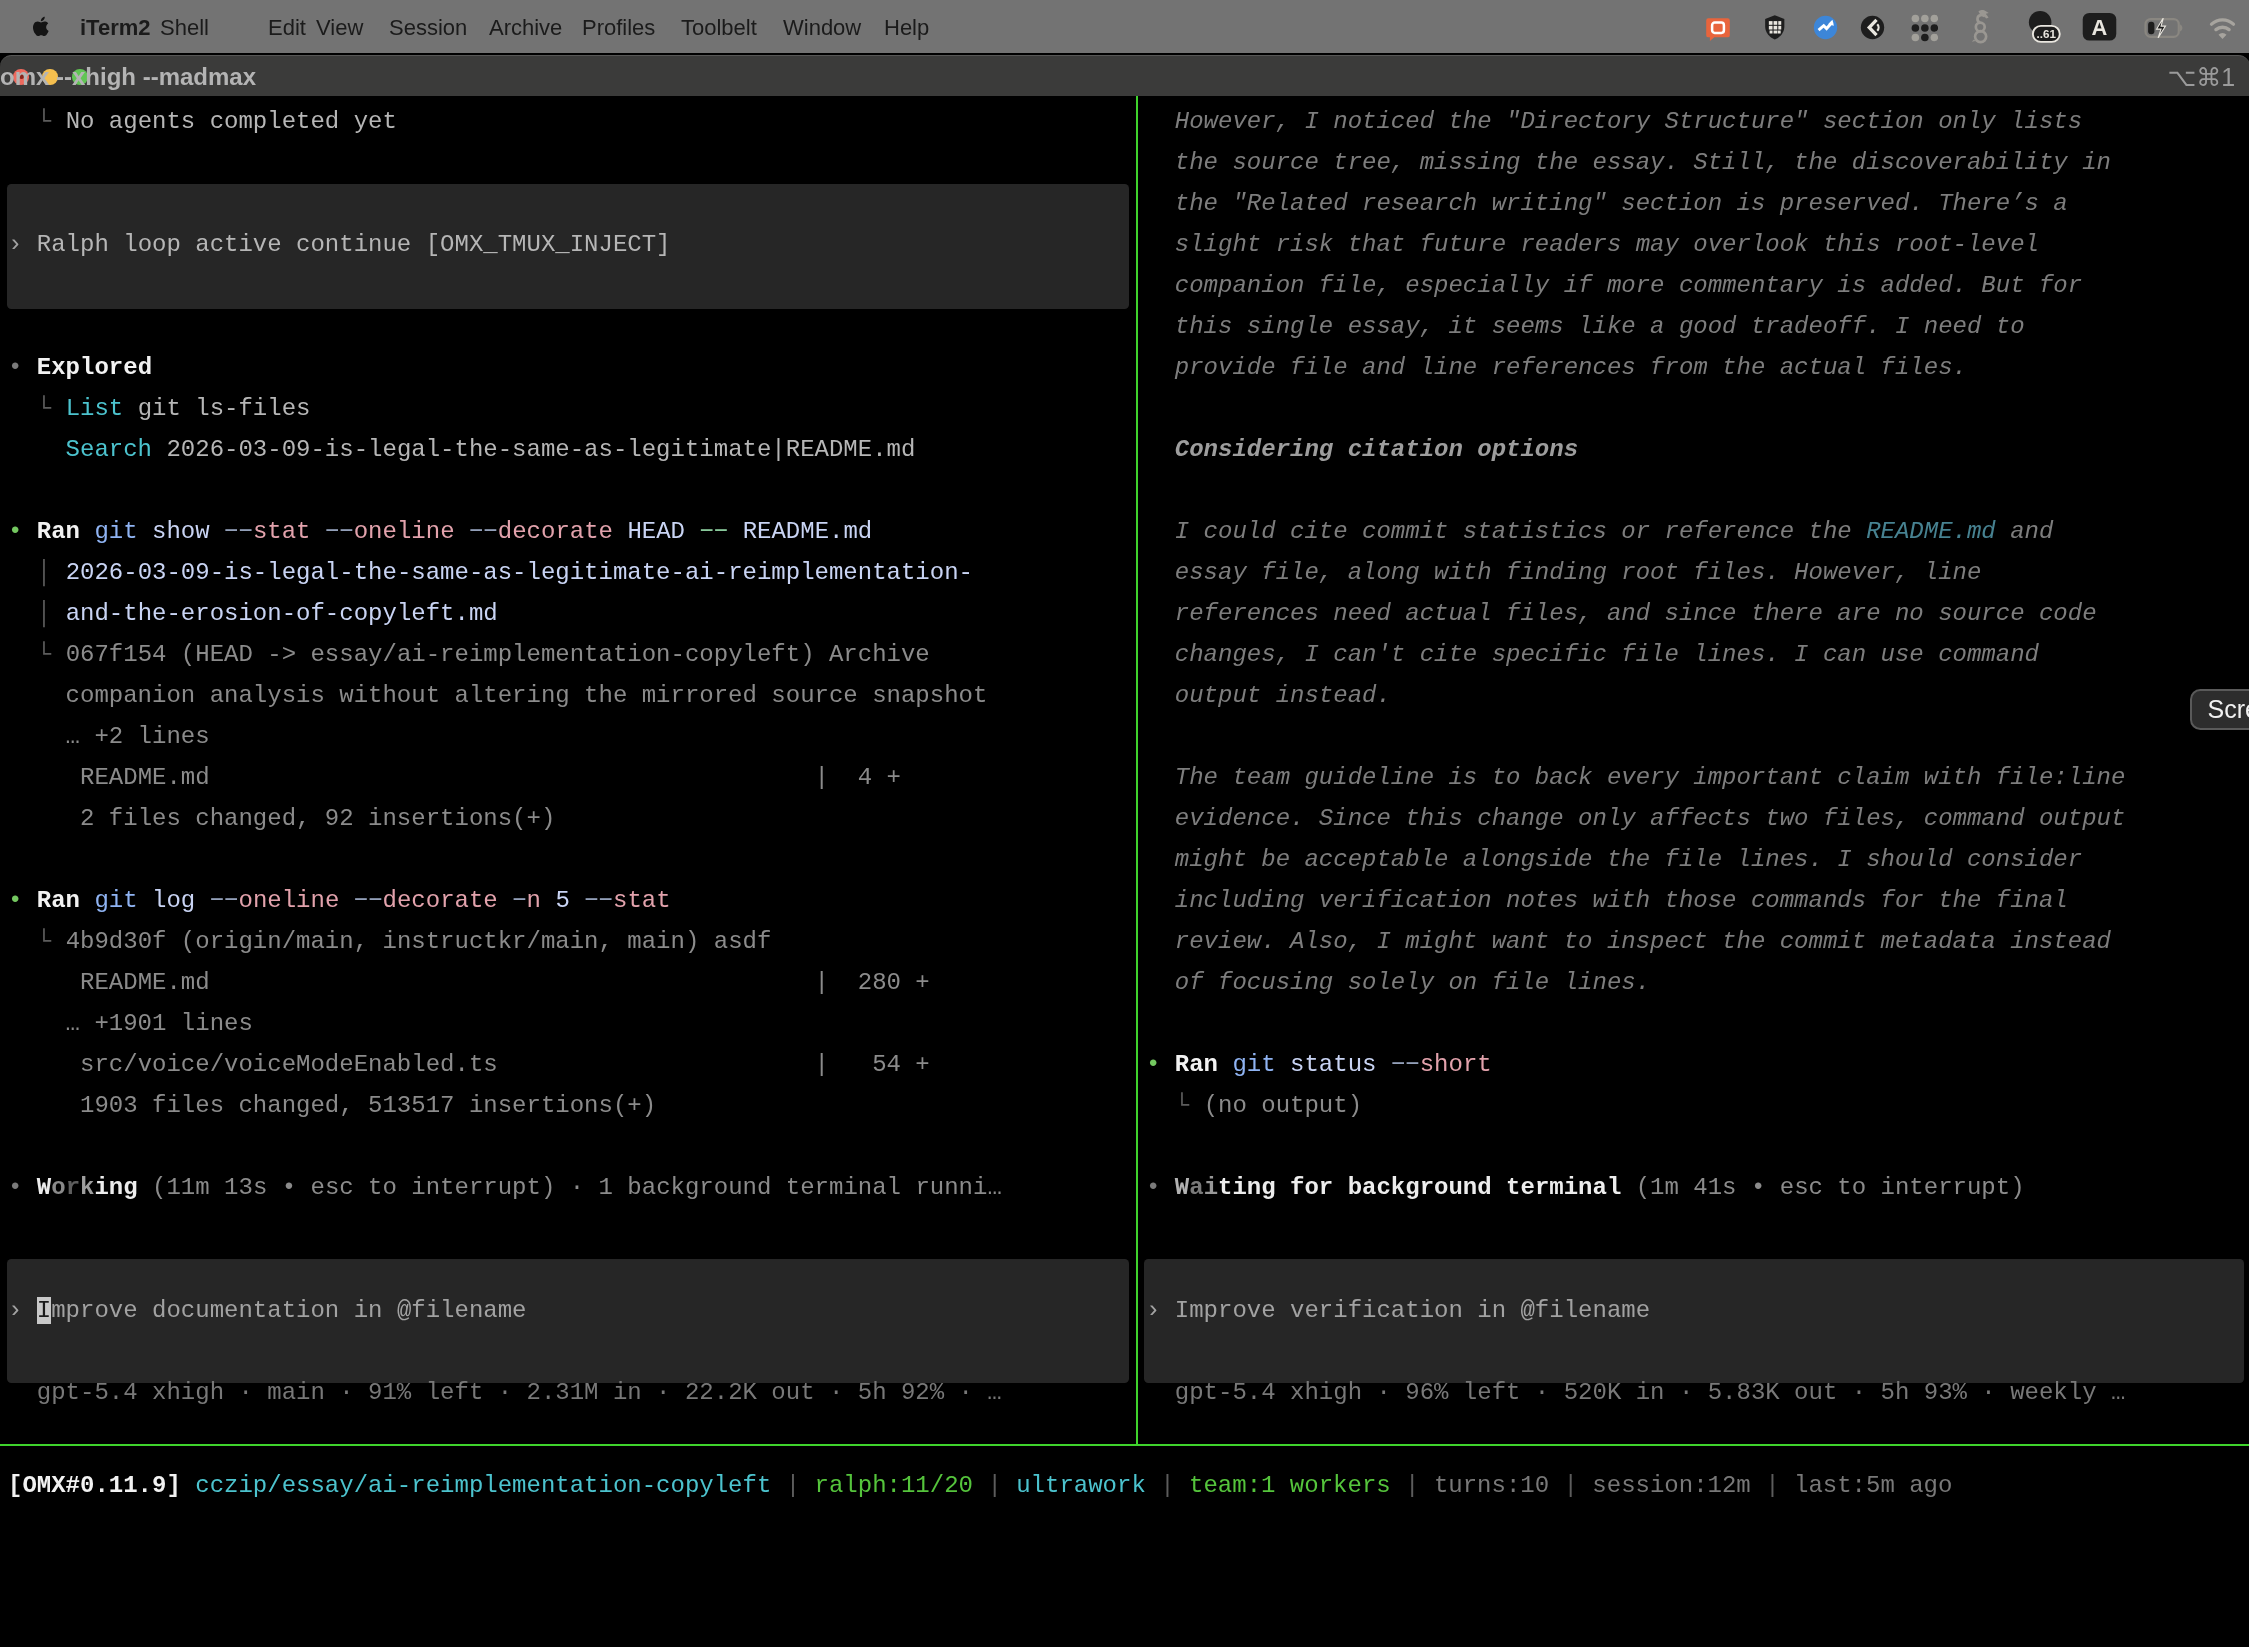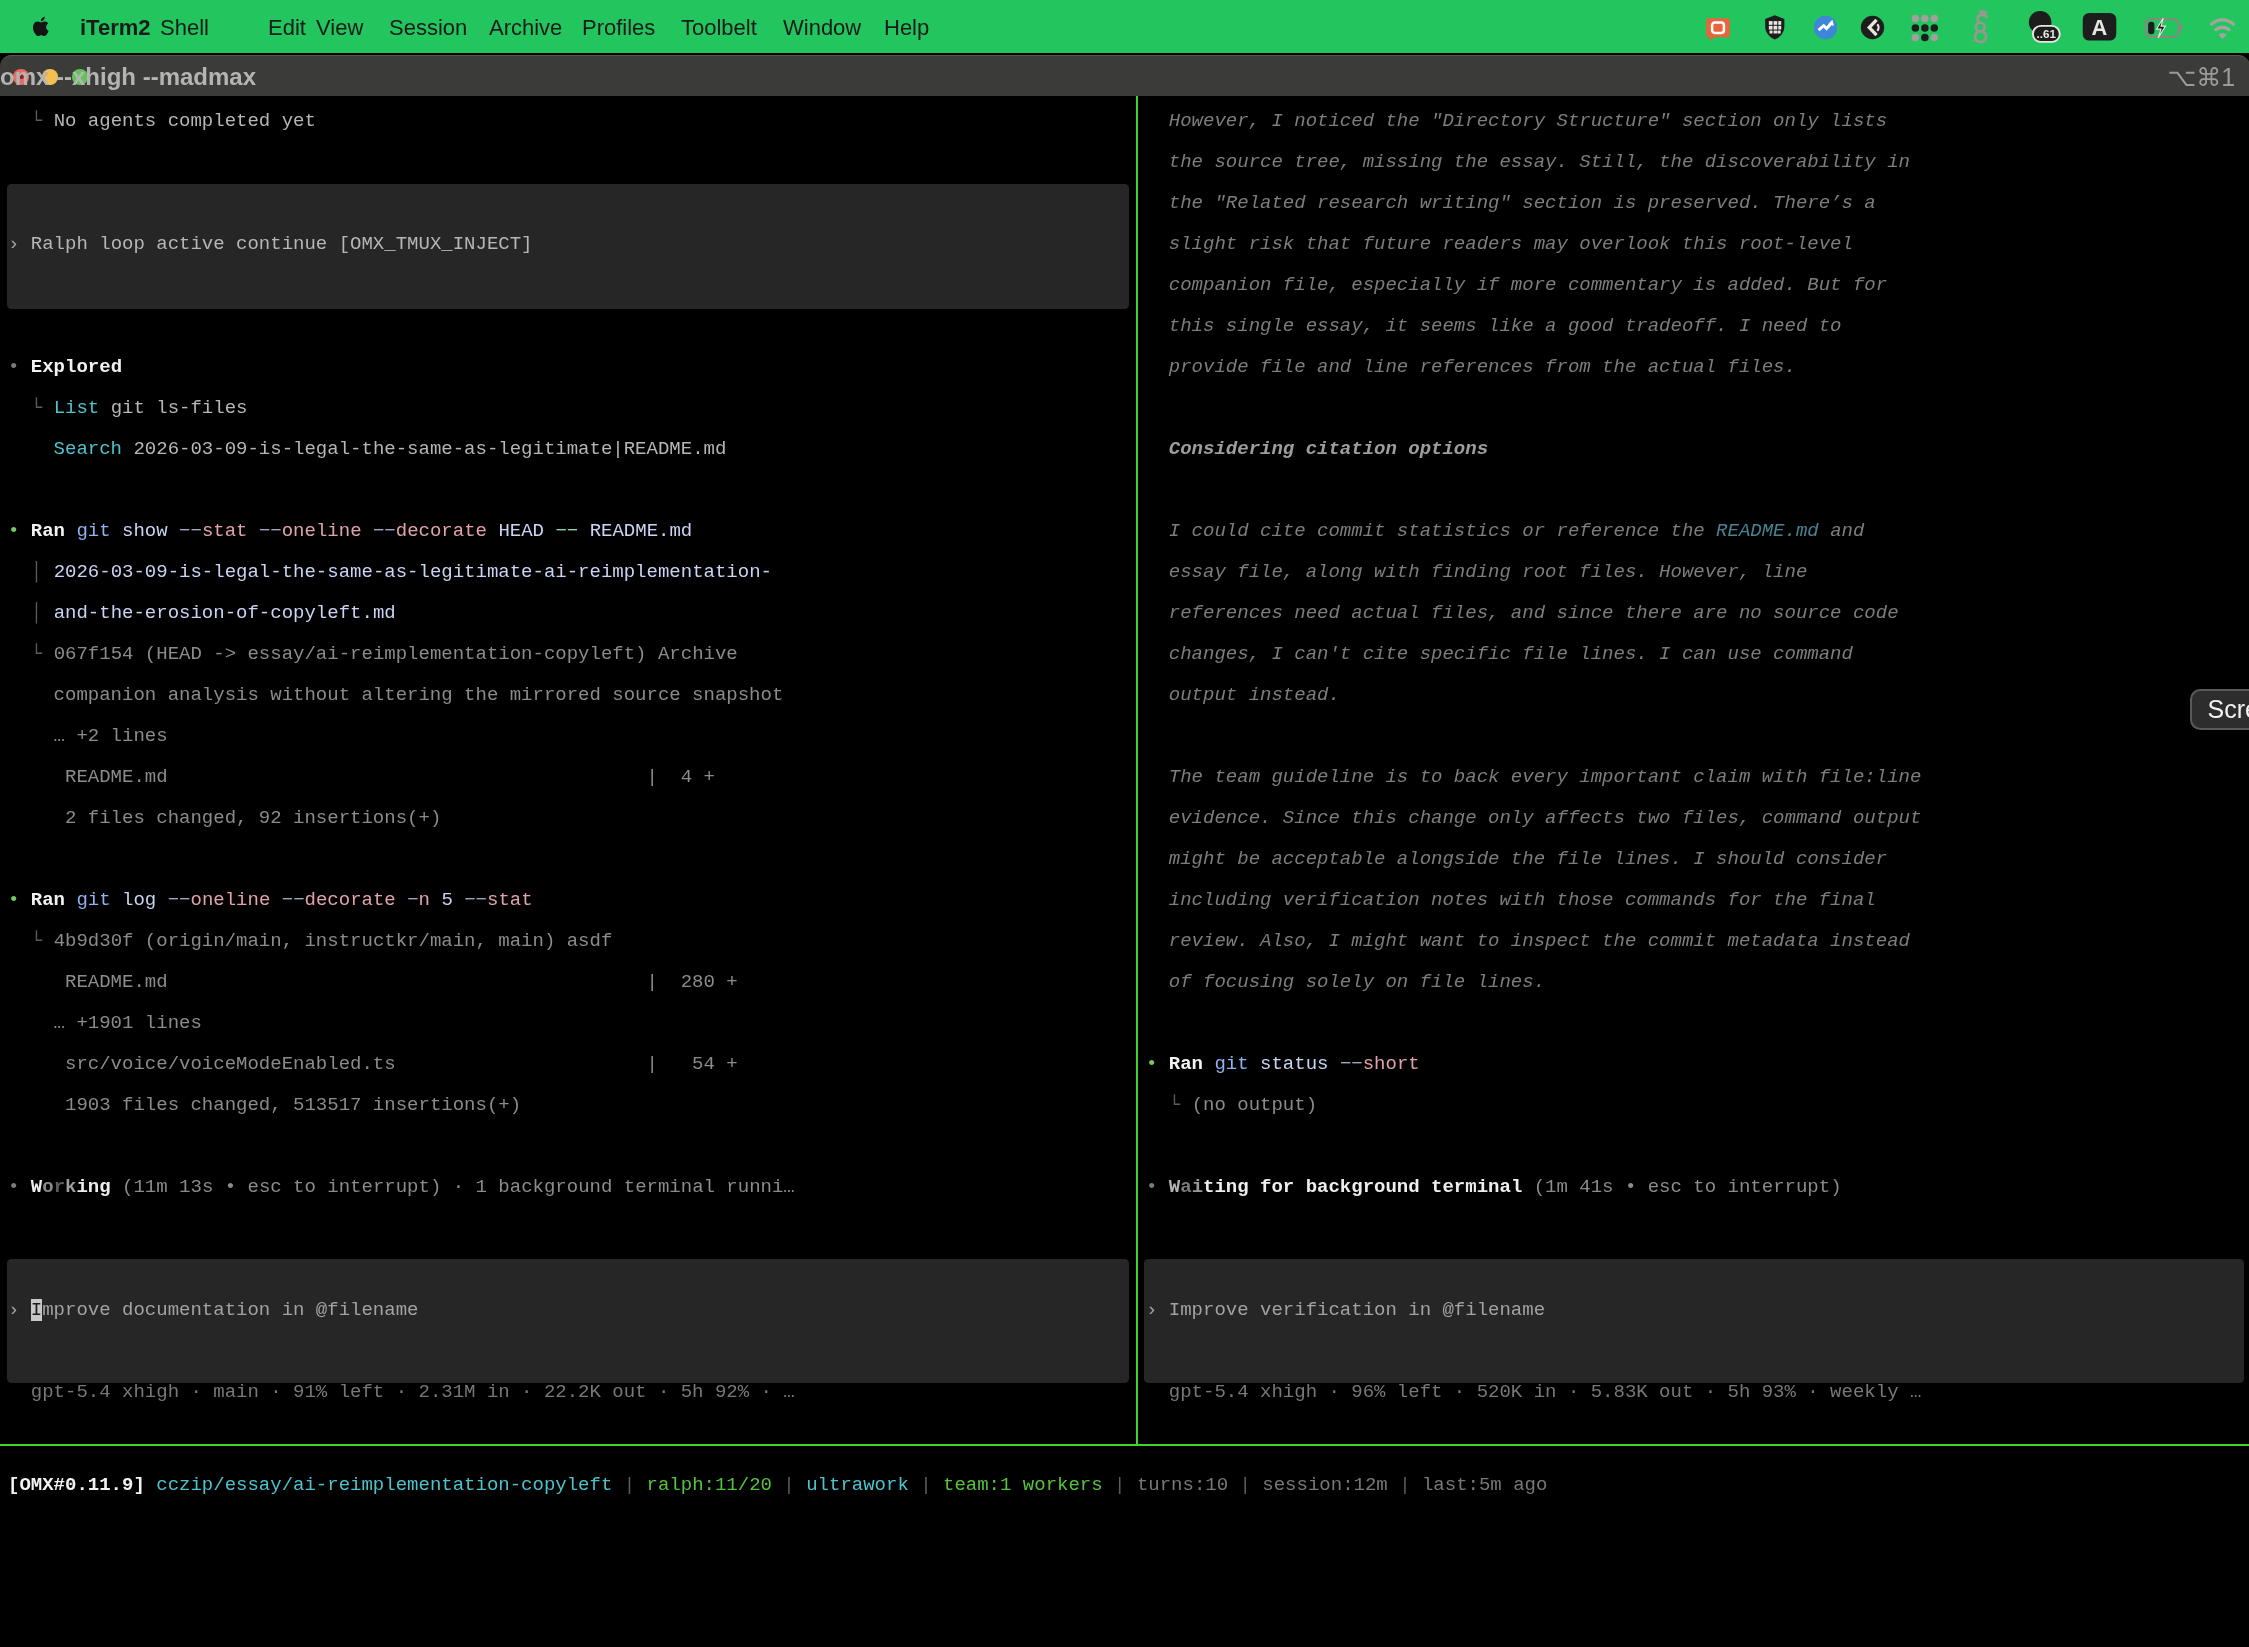--- a/index.html
+++ b/index.html
@@ -1,25 +1,25 @@
 <!DOCTYPE html>
 <html style="font-size:11.8px"><head>
 <meta charset="utf-8">
 <style>
 *{margin:0;padding:0;box-sizing:border-box}
 html,body{width:2250px;height:1648px;background:#000;overflow:hidden}
 body{position:relative;font-family:"Liberation Sans",sans-serif}
-#menubar{position:absolute;left:0;top:0;width:2250px;height:53px;background:#22c55e;color:#1b1b1b}
+#menubar{position:absolute;left:0;top:0;width:2250px;height:53px;background:#737373;color:#1b1b1b}
 .mi{position:absolute;top:0;height:53px;line-height:55px;font-size:22px}
 #titlebar{position:absolute;left:0;top:55px;width:2250px;height:41px;background:#3b3b3a;border-radius:11.8px 11.8px 0 0;border-top:0.7px solid #565655}
 .tl{position:absolute;top:69px;width:15.5px;height:15.5px;border-radius:50%}
 #wintitle{position:absolute;top:55px;left:0;width:2250px;height:41px;text-align:left;line-height:43px;font-size:24px;font-weight:bold;color:#b4b4b4}
 #winkey{position:absolute;top:55px;right:14.8px;height:41px;line-height:44px;font-size:25px;color:#9b9b9b}
 #term{position:absolute;left:0;top:96px;width:2250px;height:1552px;background:#000;overflow:hidden}
-.mono{font-family:"Liberation Mono",monospace;font-size:19px;line-height:41px;white-space:pre;position:absolute;color:#8b8b8b}
+.mono{font-family:"Liberation Mono",monospace;font-size:24px;line-height:41px;white-space:pre;position:absolute;color:#8b8b8b}
 .box{position:absolute;background:#262626;border-radius:4.4px}
 .w{color:#f2f2f2;font-weight:bold}
 .lg{color:#b6b6b6}
 .lg2{color:#a2a2a2}
 .g{color:#8b8b8b}
 .dg{color:#5c5c5c}
 .cy{color:#4cc3ce}
 .bl{color:#8fb3f2}
 .lav{color:#c9d4f4}
 .pk{color:#e2a2ac}

